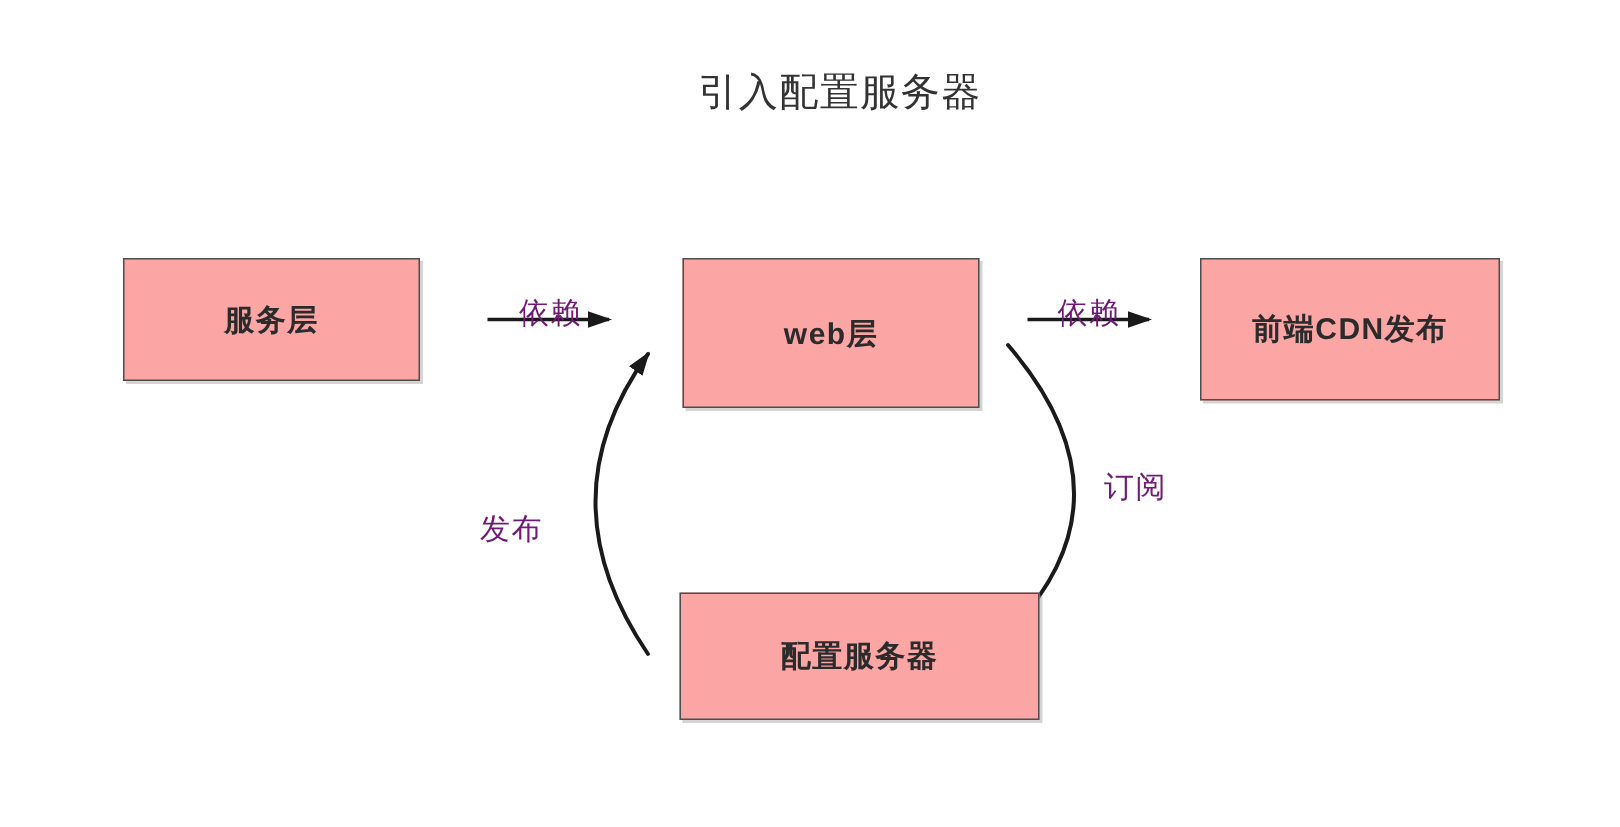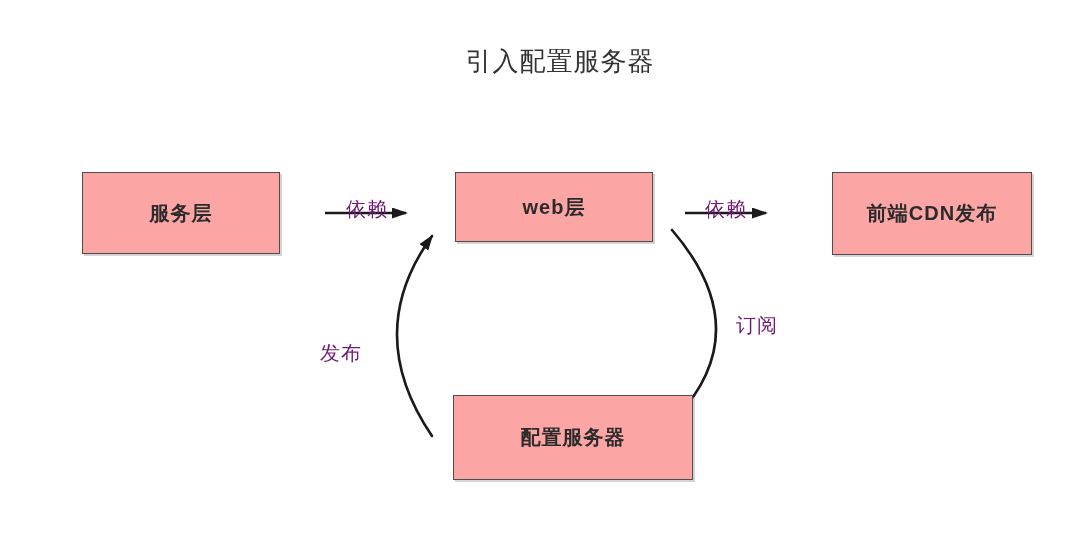--- a/index.html
+++ b/index.html
@@ -35,22 +35,22 @@
     align-items: center;
     justify-content: center;
   }
   .node .node-label {
     font-size: 20px;
     font-weight: bold;
     color: #2b2b2b;
     letter-spacing: 1px;
   }
   .node-service { left: 82px;  top: 172px; width: 198px; height: 82px; }
-  .node-web     { left: 455px; top: 172px; width: 198px; height: 70px; }
-  .node-cdn     { left: 800px; top: 172px; width: 200px; height: 83px; margin-left: 32px; }
+  .node-web     { left: 455px; top: 172px; width: 198px; height: 100px; }
+  .node-cdn     { left: 800px; top: 172px; width: 200px; height: 95px; }
   .node-config  { left: 453px; top: 395px; width: 240px; height: 85px; }
   .edge-label {
     position: absolute;
     font-size: 20px;
     color: #701a75;
     white-space: nowrap;
     transform: translate(-50%, -50%);
     letter-spacing: 1px;
     margin-top: 26px;
   }

